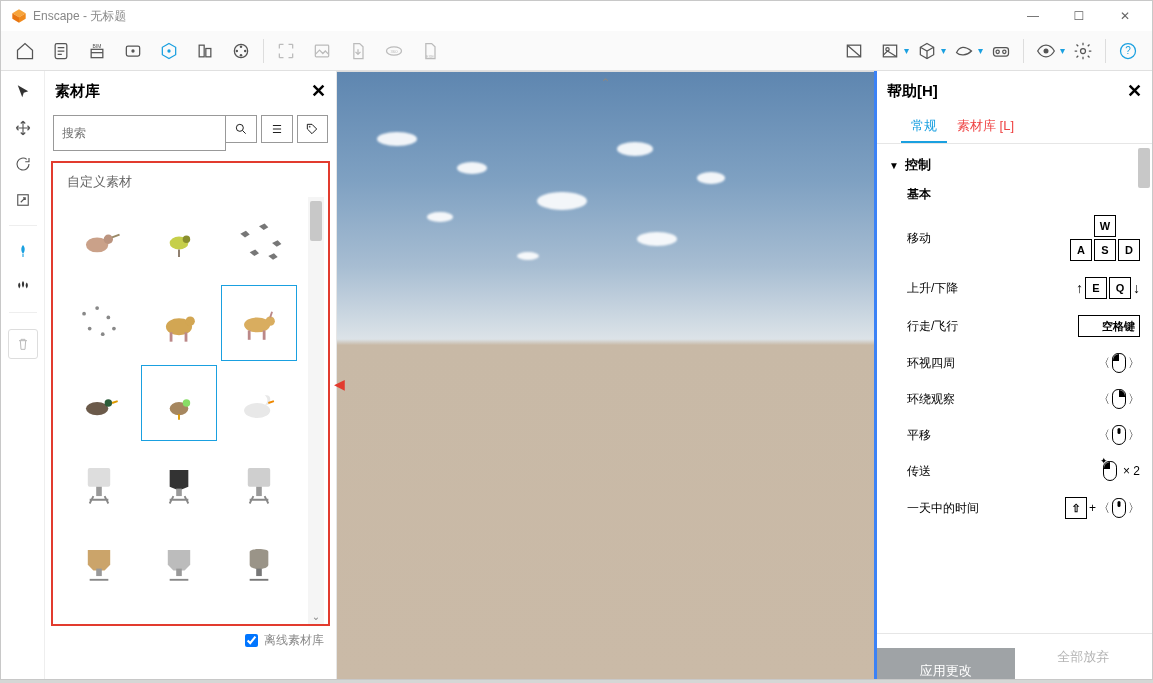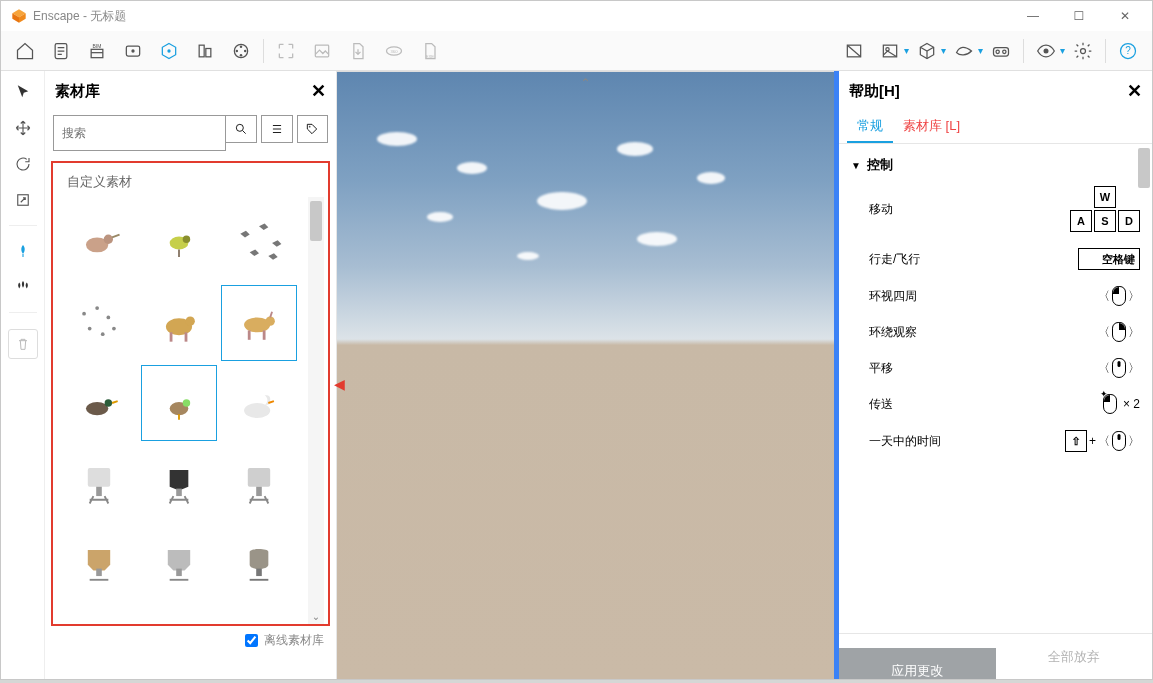--- a/index.html
+++ b/index.html
@@ -62,24 +62,24 @@
 .viewport .handle { position:absolute; top:4px; left:50%; transform:translateX(-50%); color:#888; font-size:12px;}
 .viewport .handle-left { position:absolute; top:50%; left:-3px; color:#e23b2e; font-size:14px;}
 
 .cloud { position:absolute; background:#fff; border-radius:50%; opacity:0.9; filter: blur(1px);}
 .c1{ top:60px; left:40px; width:40px; height:14px;} .c2{ top:90px; left:120px; width:30px; height:12px;}
 .c3{ top:120px; left:200px; width:50px; height:18px;} .c4{ top:70px; left:280px; width:36px; height:14px;}
 .c5{ top:100px; left:360px; width:28px; height:12px;} .c6{ top:140px; left:90px; width:26px; height:10px;}
 .c7{ top:160px; left:300px; width:40px; height:14px;} .c8{ top:180px; left:180px; width:22px; height:8px;}
 
 
-.helppanel { width: 318px; border-left: 5px solid #3b82f6; display: flex; flex-direction: column; }
+.helppanel { width: 278px; border-left: 3px solid #3b82f6; display: flex; flex-direction: column; }
 .helppanel .hdr { height: 40px; display: flex; align-items: center; padding: 0 10px; font-size: 15px; font-weight: bold; }
 .helppanel .hdr .close { margin-left: auto; font-size: 18px; cursor: pointer; }
-.helppanel .htabs { display:flex; font-size:13px; border-bottom:1px solid #e6e6e6; padding:0 8px;}
+.helppanel .htabs { display:flex; font-size:13px; border-bottom:1px solid #e6e6e6; padding:0 24px;}
 .helppanel .htabs .ht { padding:6px 10px; color:#ef4444; cursor:pointer;}
 .helppanel .htabs .ht.active { color:#1aa0e0; border-bottom:2px solid #1aa0e0;}
 .helppanel .content { flex:1; overflow-y:auto; padding:8px 12px; font-size:12px; position:relative;}
 .section-title { display:flex; align-items:center; font-weight:bold; font-size:13px; padding:4px 0;}
 .section-title .tri { margin-right:6px; font-size:10px;}
 .subhdr { font-weight:bold; padding:8px 0 4px 18px; font-size:12px;}
 .row { display:flex; align-items:center; padding:8px 0 8px 18px;}
 .row .label { flex:1; font-size:12px;}
 .row .ctrl { display:flex; align-items:center; gap:2px;}
 .key { display:inline-flex; align-items:center; justify-content:center; min-width:22px; height:22px; border:1.5px solid #000; font-size:11px; font-weight:bold; padding:0 4px; background:#fff;}
@@ -496,35 +496,45 @@
       <div class="htabs">
         <div class="ht active">常规</div>
         <div class="ht">素材库 [L]</div>
       </div>
       <div class="content">
         <div class="help-scroll"></div>
         <div class="section-title">
           <span class="tri">▼</span>
           <span>控制</span>
         </div>
+        <div class="subhdr">基本</div>
 
         <div class="row">
           <div class="label">移动</div>
           <div class="ctrl">
             <div class="keycol">
               <div class="key">W</div>
               <div class="keyrow">
                 <div class="key">A</div>
                 <div class="key">S</div>
                 <div class="key">D</div>
               </div>
             </div>
           </div>
         </div>
 
+        <div class="row">
+          <div class="label">上升/下降</div>
+          <div class="ctrl">
+            <span class="arrow">↑</span>
+            <div class="key">E</div>
+            <div class="key">Q</div>
+            <span class="arrow">↓</span>
+          </div>
+        </div>
 
         <div class="row">
           <div class="label">行走/飞行</div>
           <div class="ctrl">
               <div class="key spacekey">空格键</div>
             </div>
         </div>
 
         <div class="row">
           <div class="label">环视四周</div>

